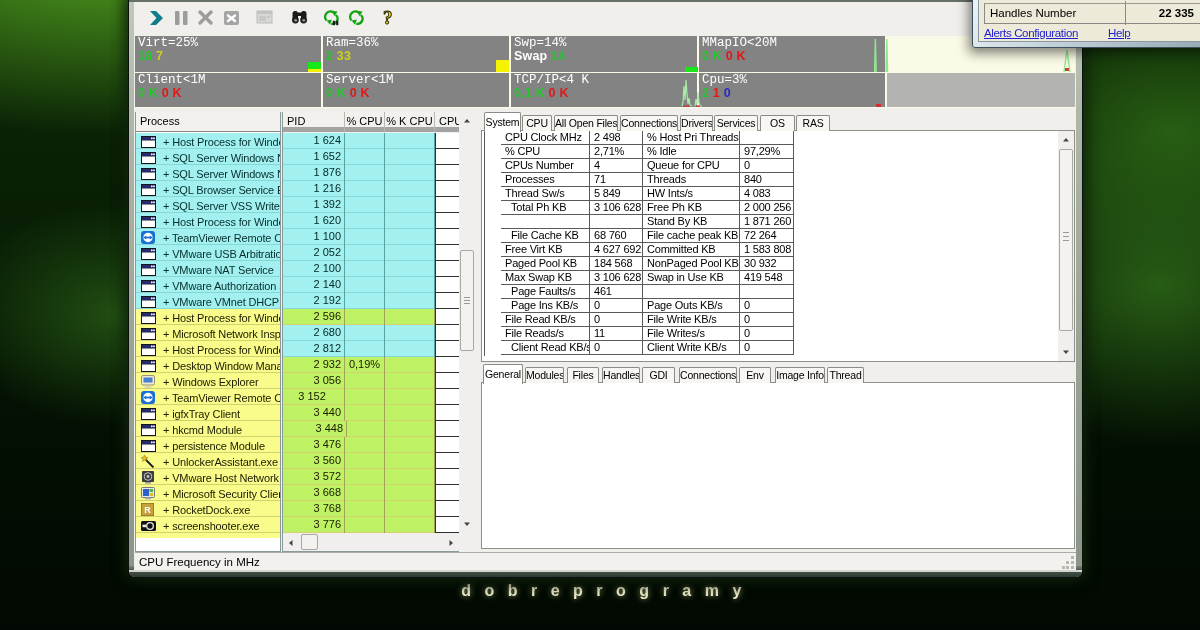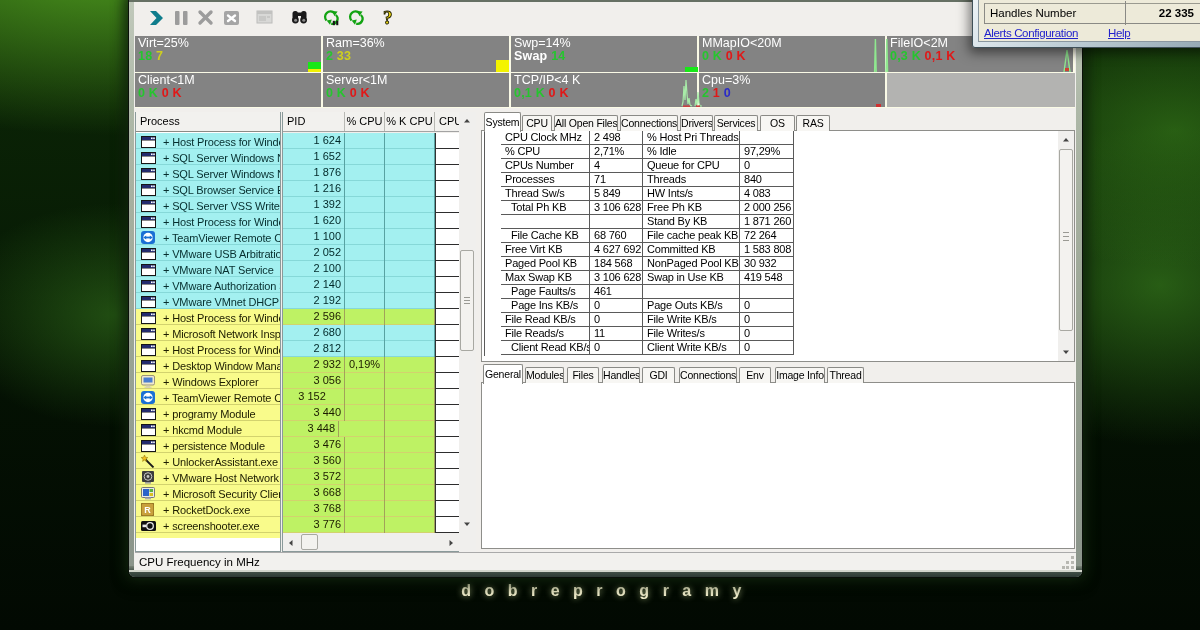--- a/index.html
+++ b/index.html
@@ -11,21 +11,21 @@
  radial-gradient(ellipse 300px 230px at 1160px 285px, rgba(62,138,32,0.6), rgba(62,138,32,0) 70%),
  linear-gradient(180deg,#0c2706 0%,#081d05 38%,#041103 62%,#020902 100%);}
 #logo{left:8px;top:582px;width:1200px;text-align:center;font-size:16px;letter-spacing:13.5px;color:#f2efcc;text-shadow:0 0 6px rgba(240,255,180,0.65);}
 #frame{left:128px;top:-8px;width:955px;height:586px;border-radius:0 0 7px 7px;border:1px solid #0b110b;
  background:linear-gradient(180deg,#c2cabc 0%,#aeb8a8 20%,#9aa494 60%,#8a948a 100%);
  box-shadow:0 0 14px 2px rgba(20,45,15,0.9), 0 5px 16px rgba(0,0,0,0.65);}
 #framebot{left:129px;top:566px;width:953px;height:11px;border-radius:0 0 6px 6px;background:linear-gradient(180deg,#7a8478,#46544a 45%,#2c3a34 100%);}
 #frametop{left:129px;top:0px;width:953px;height:2px;background:#667064;}
 #client{left:134px;top:2px;width:942px;height:569px;background:#f1efec;}
 .gp{background:#838383;overflow:hidden;}
-.gl{position:absolute;left:3px;top:0px;font-size:12.5px;color:#fff;white-space:nowrap;}
+.gl{position:absolute;left:3px;top:0px;font-size:12.5px;color:#fff;white-space:nowrap;font-family:Liberation Mono, monospace;}
 .gv{position:absolute;left:3px;top:13px;font-size:12.5px;font-weight:bold;white-space:nowrap;letter-spacing:0.2px;}
 .g{color:#25c52e;} .ylw{color:#cfcf1e;} .r{color:#e01818;} .w{color:#fff;} .bl{color:#2a2ac8;}
 .pr{position:absolute;left:0;width:100%;height:16px;line-height:15px;white-space:nowrap;overflow:hidden;}
 .pr.c{background:#a3f0f0;box-shadow:inset 0 -1px 0 #86d8d8;}
 .pr.y{background:#f9fb8b;box-shadow:inset 0 -1px 0 #d2d26e;}
 .pt{display:inline-block;padding-left:7px;font-size:11px;letter-spacing:-0.15px;color:#062e2e;}
 .pr.y .pt{color:#1c1c00;}
 .ic{display:inline-block;width:15px;height:12px;margin:2px 0 0 5px;vertical-align:top;}
 .dr{position:absolute;left:0;width:177px;height:16px;line-height:15px;font-size:11px;color:#002828;}
 .dr.c{background:#a3f0f0;box-shadow:inset 0 -1px 0 #86d8d8;}
@@ -117,24 +117,20 @@
       <div class="gv"><span class="g">2</span> <span class="ylw">33</span></div>
     </div>
 <div class="a gp" style="left:511px;top:36px;width:186px;height:36px;">
       <div class="gl">Swp=14%</div>
       <div class="gv"><span class="w">Swap</span> <span class="g">14</span></div>
     </div>
 <div class="a gp" style="left:699px;top:36px;width:186px;height:36px;">
       <div class="gl">MMapIO&lt;20M</div>
       <div class="gv"><span class="g">0 K</span> <span class="r">0 K</span></div>
     </div>
-<div class="a gp" style="left:887px;top:36px;width:186px;height:36px;">
-      <div class="gl">FileIO&lt;2M</div>
-      <div class="gv"><span class="g">0,3 K</span> <span class="r">0,1 K</span></div>
-    </div>
 <div class="a gp" style="left:135px;top:73px;width:186px;height:34px;">
       <div class="gl">Client&lt;1M</div>
       <div class="gv"><span class="g">0 K</span> <span class="r">0 K</span></div>
     </div>
 <div class="a gp" style="left:323px;top:73px;width:186px;height:34px;">
       <div class="gl">Server&lt;1M</div>
       <div class="gv"><span class="g">0 K</span> <span class="r">0 K</span></div>
     </div>
 <div class="a gp" style="left:511px;top:73px;width:186px;height:34px;">
       <div class="gl">TCP/IP&lt;4 K</div>
@@ -286,21 +282,21 @@
             <path d="M2.2 6.5 L5.2 4.5 L5.2 8.5 Z" fill="#1a6fd4"></path>
             <path d="M11.8 6.5 L8.8 4.5 L8.8 8.5 Z" fill="#1a6fd4"></path>
             <rect x="4.5" y="5.6" width="5" height="1.8" fill="#1a6fd4"></rect>
           </svg></span><span class="pt">+ TeamViewer Remote Co</span></div>
       <div class="pr y" style="top:272px"><span class="ic"><svg width="15" height="12" viewBox="0 0 15 12">
             <rect x="0" y="0" width="15" height="12" fill="#151515"></rect>
             <rect x="1" y="1" width="13" height="3" fill="#232b6e"></rect>
             <rect x="10" y="1.5" width="1.6" height="1.6" fill="#fff"></rect>
             <rect x="12.2" y="1.5" width="1.6" height="1.6" fill="#fff"></rect>
             <rect x="1" y="4.5" width="13" height="6.5" fill="#fff"></rect>
-          </svg></span><span class="pt">+ programy Module</span></div>
+          </svg></span><span class="pt">+ igfxTray Client</span></div>
       <div class="pr y" style="top:288px"><span class="ic"><svg width="15" height="12" viewBox="0 0 15 12">
             <rect x="0" y="0" width="15" height="12" fill="#151515"></rect>
             <rect x="1" y="1" width="13" height="3" fill="#232b6e"></rect>
             <rect x="10" y="1.5" width="1.6" height="1.6" fill="#fff"></rect>
             <rect x="12.2" y="1.5" width="1.6" height="1.6" fill="#fff"></rect>
             <rect x="1" y="4.5" width="13" height="6.5" fill="#fff"></rect>
           </svg></span><span class="pt">+ hkcmd Module</span></div>
       <div class="pr y" style="top:304px"><span class="ic"><svg width="15" height="12" viewBox="0 0 15 12">
             <rect x="0" y="0" width="15" height="12" fill="#151515"></rect>
             <rect x="1" y="1" width="13" height="3" fill="#232b6e"></rect>
@@ -330,21 +326,21 @@
             <text x="6.5" y="10" font-family="Liberation Sans" font-size="9" font-weight="bold" fill="#fff" text-anchor="middle">R</text>
           </svg></span><span class="pt">+ RocketDock.exe</span></div>
       <div class="pr y" style="top:384px"><span class="ic"><svg width="15" height="12" viewBox="0 0 15 12">
             <rect x="0" y="1" width="15" height="10" rx="1.5" fill="#101010"></rect>
             <circle cx="9" cy="6" r="3.3" fill="#101010" stroke="#e8e8e8" stroke-width="1.3"></circle>
             <rect x="1.5" y="4.6" width="3.6" height="2.6" fill="#e8e8e8"></rect>
           </svg></span><span class="pt">+ screenshooter.exe</span></div>
       <div class="pr y" style="top:400px"><span class="ic" style="margin-top:1px"></span></div>
     </div>
 <div class="a" style="left:282px;top:112px;width:194px;height:440px;background:#f1efec;border:1px solid #8a9a9a;"></div>
-<div class="a hdr" style="left:283px;top:112px;width:176px;height:20px;border-bottom:1px solid #a3a3a3;">
+<div class="a hdr" style="left:283px;top:112px;width:176px;height:20px;border-bottom:5px solid #a3a3a3;">
       <span class="hc" style="left:0;width:62px;">PID</span>
       <span class="hc" style="left:62px;width:40px;text-align:center;padding-left:0">% CPU</span>
       <span class="hc" style="left:102px;width:50px;text-align:center;padding-left:0">% K CPU</span>
       <span class="hc" style="left:152px;width:25px;border-right:none">CPU</span>
     </div>
 <div class="a" style="left:283px;top:133px;width:177px;height:400px;overflow:hidden;">
       <div class="dr c" style="top:0px">
         <span class="cell" style="left:0;width:62px;">1 624</span>
         <span class="cell" style="left:62px;width:40px;text-align:center;padding:0">&nbsp;</span>
         <span class="cell" style="left:102px;width:50px;">&nbsp;</span>
@@ -446,21 +442,21 @@
         <span class="cell" style="left:102px;width:50px;">&nbsp;</span>
         <span class="ccpu" style="left:152px;width:25px;">&nbsp;</span>
       </div>
       <div class="dr y" style="top:272px">
         <span class="cell" style="left:0;width:62px;">3 440</span>
         <span class="cell" style="left:62px;width:40px;text-align:center;padding:0">&nbsp;</span>
         <span class="cell" style="left:102px;width:50px;">&nbsp;</span>
         <span class="ccpu" style="left:152px;width:25px;">&nbsp;</span>
       </div>
       <div class="dr y" style="top:288px">
-        <span class="cell" style="left:4px;width:52px;">3 448</span>
+        <span class="cell" style="left:12px;width:52px;">3 448</span>
         <span class="cell" style="left:62px;width:40px;text-align:center;padding:0">&nbsp;</span>
         <span class="cell" style="left:102px;width:50px;">&nbsp;</span>
         <span class="ccpu" style="left:152px;width:25px;">&nbsp;</span>
       </div>
       <div class="dr y" style="top:304px">
         <span class="cell" style="left:0;width:62px;">3 476</span>
         <span class="cell" style="left:62px;width:40px;text-align:center;padding:0">&nbsp;</span>
         <span class="cell" style="left:102px;width:50px;">&nbsp;</span>
         <span class="ccpu" style="left:152px;width:25px;">&nbsp;</span>
       </div>

